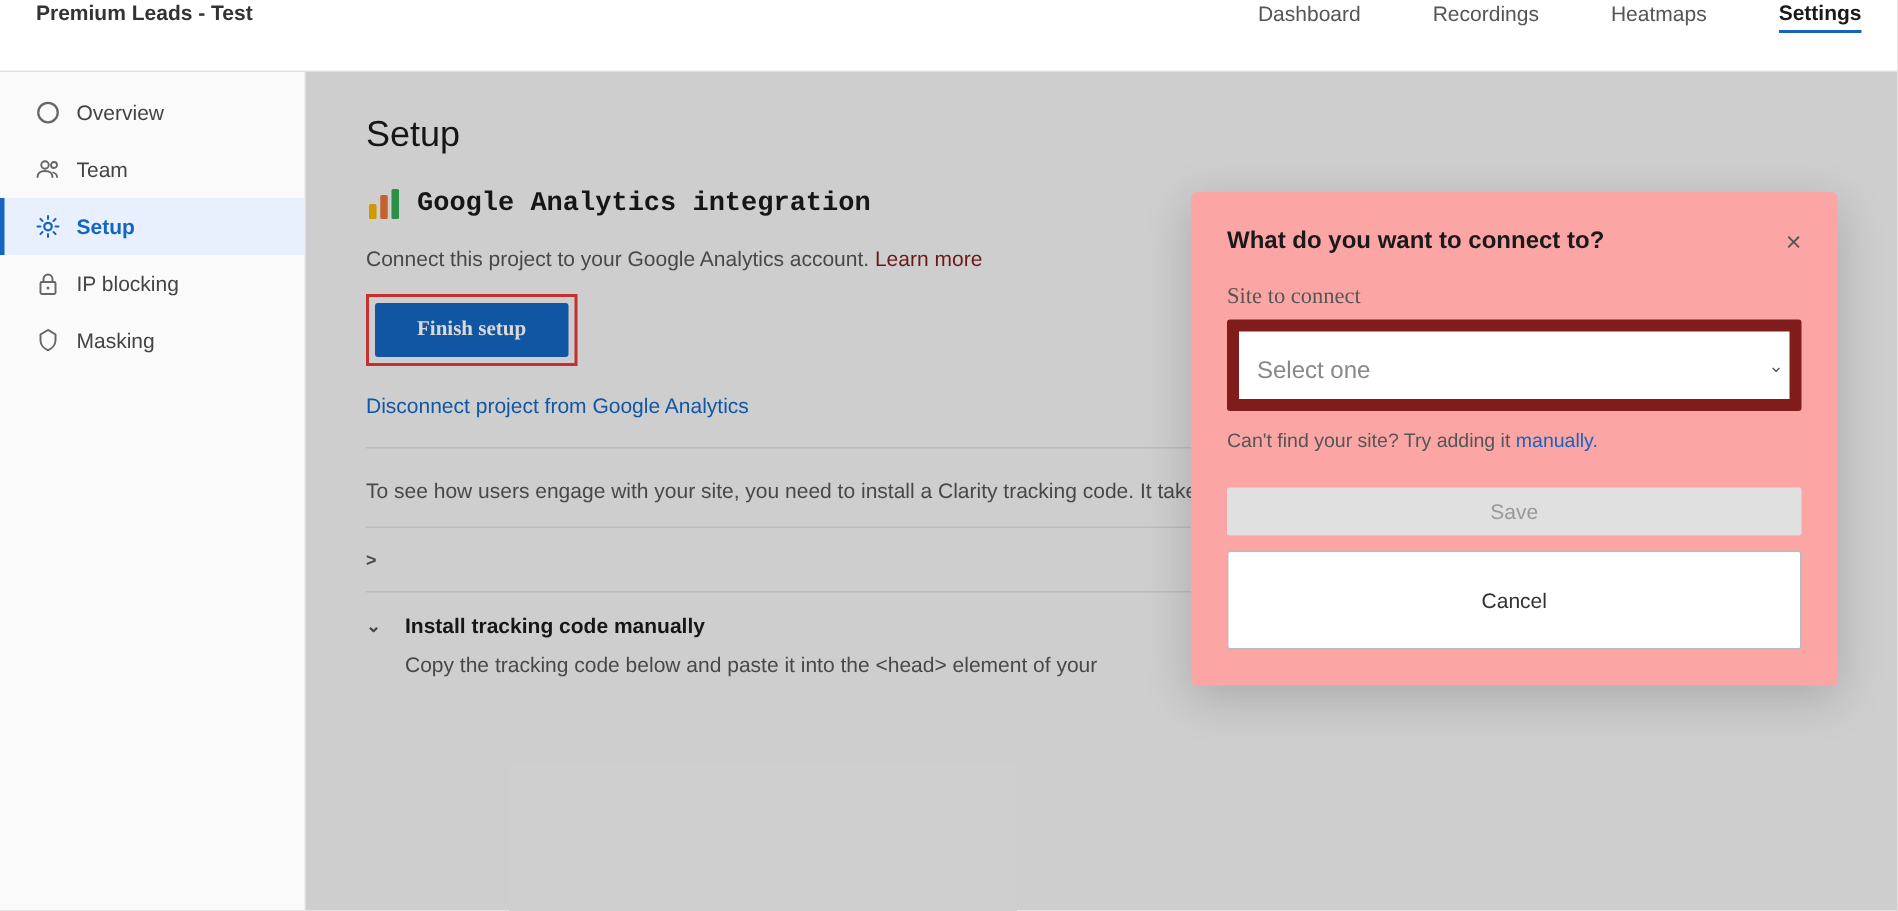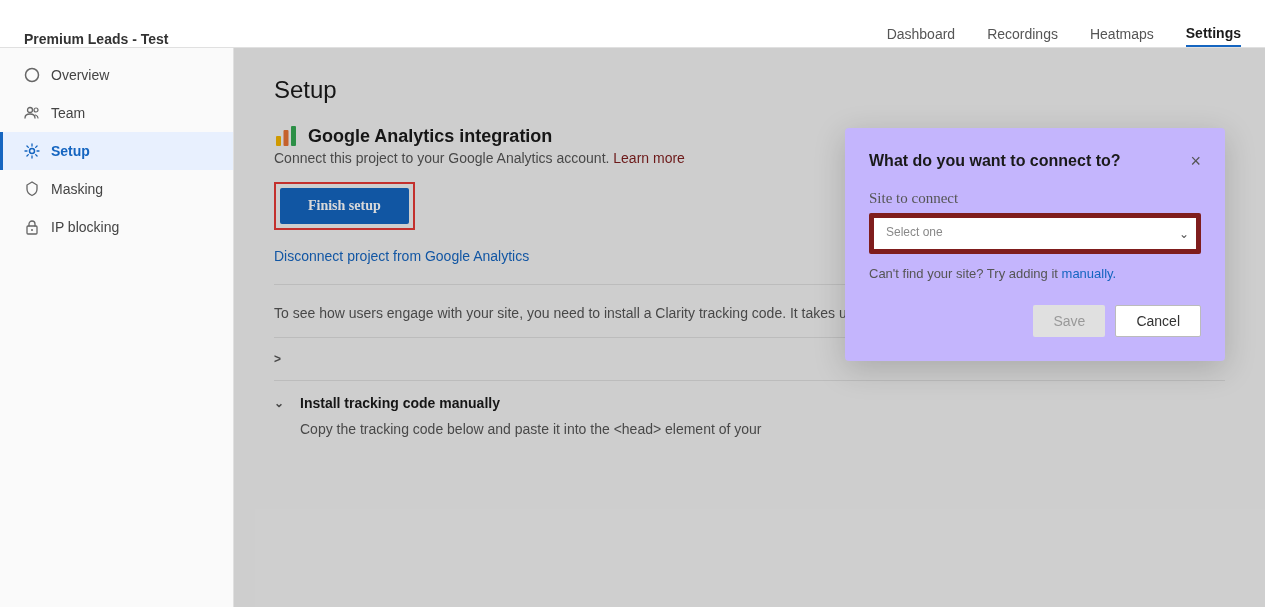--- a/index.html
+++ b/index.html
@@ -1,35 +1,35 @@
 <!DOCTYPE html>
 <html><head>
   <meta charset="utf-8">
   <style>
     * { box-sizing: border-box; margin: 0; padding: 0; }
     body { font-family: 'Segoe UI', Arial, sans-serif; font-size: 14px; color: #333; background: #f3f3f3; }
 
     
     .top-nav {
       display: flex;
-      align-items: flex-end;
+      align-items: flex-start;
       background: #fff;
       border-bottom: 1px solid #e0e0e0;
       padding: 0 24px;
       height: 48px;
     }
     .top-nav-brand {
       font-size: 14px;
       font-weight: 600;
       color: #333;
       margin-right: auto;
     }
     .top-nav-links {
       display: flex;
-      gap: 32px;
+      gap: 48px;
       align-items: center;
     }
     .top-nav-link {
       font-size: 14px;
       color: #555;
       text-decoration: none;
       padding-bottom: 4px;
       cursor: pointer;
     }
     .top-nav-link.active {
@@ -39,21 +39,21 @@
     }
 
     
     .layout {
       display: flex;
       height: calc(607px - 48px);
     }
 
     
     .sidebar {
-      width: 234px;
+      width: 204px;
       background: #fafafa;
       border-right: 1px solid #e0e0e0;
       padding-top: 8px;
       flex-shrink: 0;
     }
     .sidebar-item {
       display: flex;
       align-items: center;
       gap: 10px;
       padding: 10px 20px;
@@ -98,21 +98,22 @@
     .divider {
       border: none;
       border-top: 1px solid #ddd;
       margin: 20px 0;
     }
 
     .section-title-row {
       display: flex;
       align-items: center;
       gap: 10px;
-      margin-bottom: 2px;
+      margin-bottom: 16px;
+      font-family: Liberation Mono, monospace;
     }
     .section-title {
       font-size: 18px;
       font-weight: 600;
       color: #1a1a1a;
     }
     .ga-icon {
       width: 24px;
       height: 24px;
     }
@@ -197,24 +198,24 @@
       top: 0; left: 0; right: 0; bottom: 0;
       background: rgba(0,0,0,0.15);
       display: flex;
       align-items: flex-start;
       justify-content: flex-end;
       padding: 80px 40px 0 0;
       z-index: 100;
     }
 
     .modal {
-      background: #c4b5fd;
+      background: #fca5a5;
       border-radius: 4px;
       box-shadow: 0 8px 32px rgba(0,0,0,0.18);
-      width: 380px;
+      width: 431px;
       padding: 24px;
       position: relative;
     }
     .modal-header {
       display: flex;
       align-items: center;
       justify-content: space-between;
       margin-bottom: 20px;
     }
     .modal-title {
@@ -235,24 +236,24 @@
       color: #555;
       margin-bottom: 6px;
       font-family: Liberation Serif, serif;
     }
     .modal-select-wrapper {
       position: relative;
       margin-bottom: 12px;
     }
     .modal-select {
       width: 100%;
-      padding: 7px 36px 10px 12px;
-      border: 5px solid #7f1d1d;
+      padding: 18px 36px 10px 12px;
+      border: 8px solid #7f1d1d;
       border-radius: 2px;
-      font-size: 12px;
+      font-size: 16px;
       color: #888;
       appearance: none;
       background: #fff;
       cursor: pointer;
     }
     .select-chevron {
       position: absolute;
       right: 12px;
       top: 50%;
       transform: translateY(-50%);
@@ -267,35 +268,36 @@
     }
     .modal-hint a {
       color: #1565c0;
       text-decoration: none;
       cursor: pointer;
     }
     .modal-actions {
       display: flex;
       gap: 10px;
       justify-content: flex-end;
+      flex-direction: column;
     }
     .btn-save {
       background: #e0e0e0;
       color: #999;
       border: none;
       padding: 8px 20px;
       font-size: 14px;
       border-radius: 2px;
       cursor: not-allowed;
     }
     .btn-cancel {
       background: #fff;
       color: #333;
       border: 1px solid #bbb;
-      padding: 5px 20px;
+      padding: 24px 20px;
       font-size: 14px;
       border-radius: 2px;
       cursor: pointer;
     }
   </style>
 </head>
 <body>
 
 <nav class="top-nav">
   <span class="top-nav-brand">Premium Leads - Test</span>
@@ -334,34 +336,34 @@
         <svg width="16" height="16" viewBox="0 0 16 16" fill="none">
           <circle cx="8" cy="8" r="2.5" stroke="#1565c0" stroke-width="1.5" fill="none"></circle>
           <path d="M8 1v2M8 13v2M1 8h2M13 8h2M2.93 2.93l1.41 1.41M11.66 11.66l1.41 1.41M2.93 13.07l1.41-1.41M11.66 4.34l1.41-1.41" stroke="#1565c0" stroke-width="1.3" stroke-linecap="round"></path>
         </svg>
       </span>
       <span>Setup</span>
     </div>
     <div class="sidebar-item">
       <span class="sidebar-icon">
         <svg width="16" height="16" viewBox="0 0 16 16" fill="none">
-          <path d="M8 1L3 4v4c0 3 2.5 5.5 5 6.5 2.5-1 5-3.5 5-6.5V4z" stroke="#666" stroke-width="1.3" fill="none"></path>
-        </svg>
-      </span>
-      <span>Masking</span>
-    </div>
-    <div class="sidebar-item">
-      <span class="sidebar-icon">
-        <svg width="16" height="16" viewBox="0 0 16 16" fill="none">
           <rect x="3" y="7" width="10" height="8" rx="1" stroke="#666" stroke-width="1.3" fill="none"></rect>
           <path d="M5 7V5a3 3 0 016 0v2" stroke="#666" stroke-width="1.3" fill="none" stroke-linecap="round"></path>
           <circle cx="8" cy="11" r="1" fill="#666"></circle>
         </svg>
       </span>
       <span>IP blocking</span>
+    </div>
+    <div class="sidebar-item">
+      <span class="sidebar-icon">
+        <svg width="16" height="16" viewBox="0 0 16 16" fill="none">
+          <path d="M8 1L3 4v4c0 3 2.5 5.5 5 6.5 2.5-1 5-3.5 5-6.5V4z" stroke="#666" stroke-width="1.3" fill="none"></path>
+        </svg>
+      </span>
+      <span>Masking</span>
     </div>
   </aside>
 
   <main class="main-content">
     <h1 class="page-title">Setup</h1>
 
     
     <div class="section-title-row">
       <svg class="ga-icon" viewBox="0 0 24 24" fill="none">
         <rect x="2" y="12" width="5" height="10" rx="1" fill="#f4b400"></rect>

